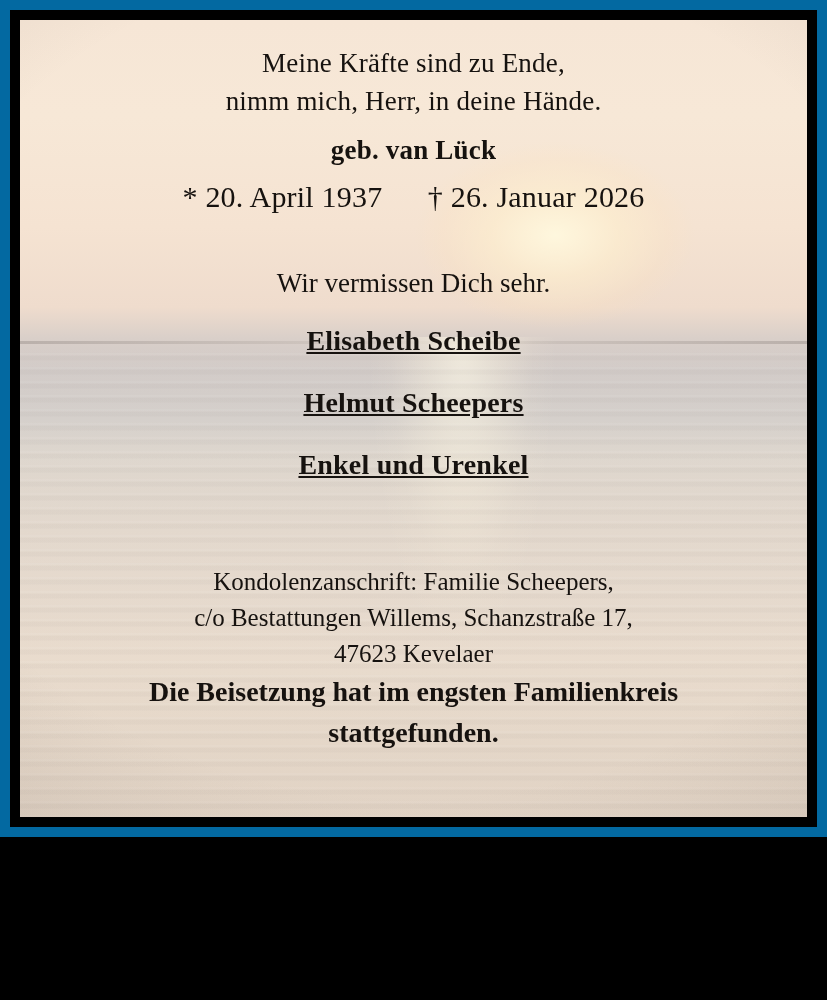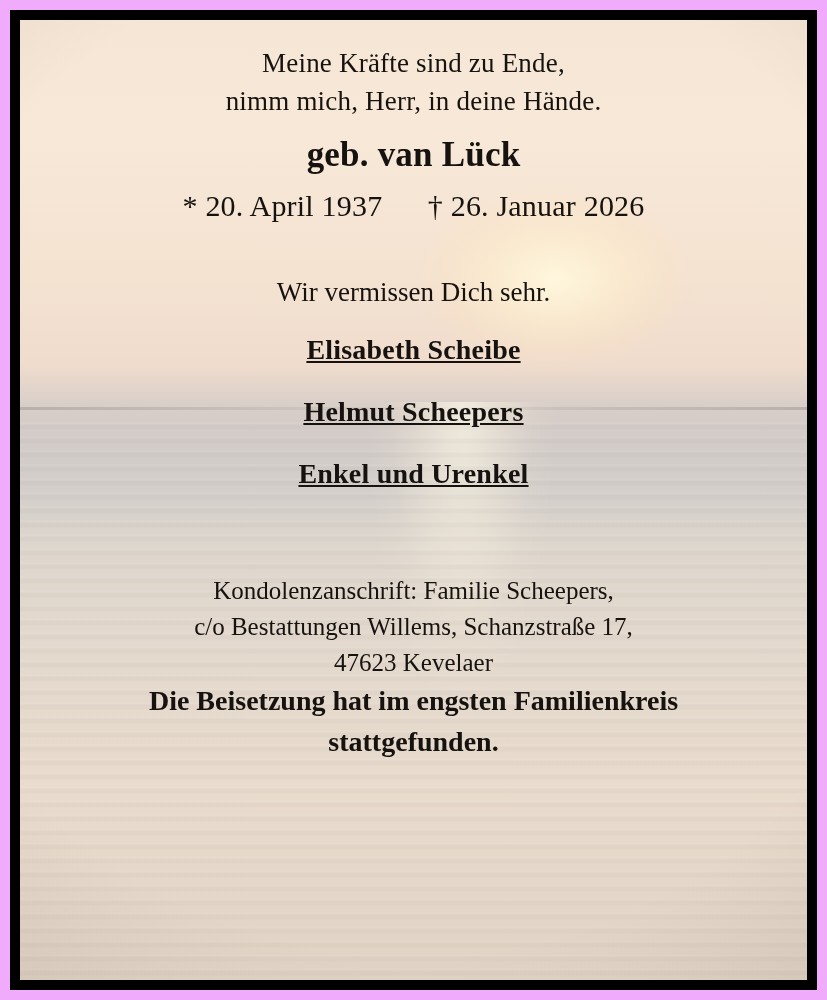--- a/index.html
+++ b/index.html
@@ -10,23 +10,23 @@
   body {
     width: 827px;
     height: 1000px;
     overflow: hidden;
     font-family: "Liberation Serif", serif;
   }
 
   .obituary {
     position: relative;
     width: 827px;
-    height: 1000px;
+    height: 837px;
     box-sizing: border-box;
-    border: 10px solid #f0abfc;
+    border: 10px solid #0369a1;
     background: #000;
     overflow: hidden;
   }
 
   
   .bg {
     position: absolute;
     inset: 10px;
     background:
       
@@ -110,21 +110,21 @@
 
   .name {
     margin-top: 36px;
     font-size: 51px;
     line-height: 1.05;
     letter-spacing: 0.5px;
   }
 
   .maiden {
     margin-top: 14px;
-    font-size: 35px;
+    font-size: 27px;
     font-weight: bold;
     letter-spacing: 0.2px;
   }
 
   .dates {
     margin-top: 14px;
     font-size: 30px;
     letter-spacing: 0.2px;
   }
   .dates .sep { display: inline-block; width: 30px; }

